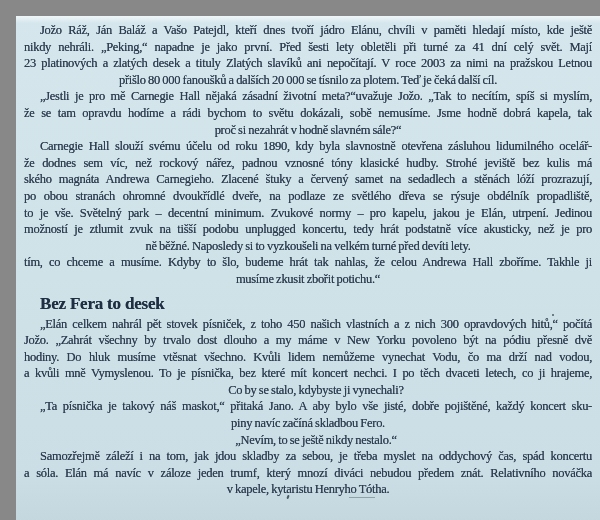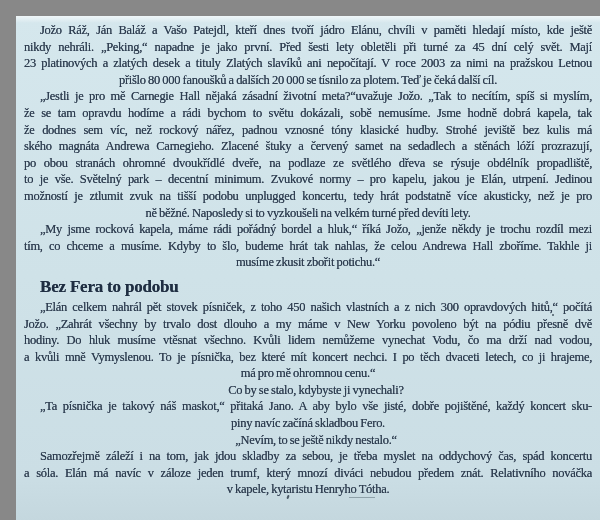--- a/index.html
+++ b/index.html
@@ -76,48 +76,48 @@
   <div class="edge-mark" style="top:455px;height:10px;opacity:0.6;background:#6a565c"></div>
   <div class="edge-mark" style="top:504px;height:14px;width:4px;opacity:0.8"></div>
 
   <div class="speck" style="left:536px;top:298px;width:2px;height:2px"></div>
   <div class="speck" style="left:271px;top:479px;width:2px;height:4px;border-radius:1px;transform:rotate(20deg)"></div>
   <div class="scratch" style="left:333px;top:481px;width:26px;height:1px"></div>
 
   <div class="text-block">
       <div class="paragraph">
         <div class="line indent justify">Jožo Ráž, Ján Baláž a Vašo Patejdl, kteří dnes tvoří jádro Elánu, chvíli v paměti hledají místo, kde ještě</div>
-        <div class="line justify">nikdy nehráli. „Peking,“ napadne je jako první. Před šesti lety obletěli při turné za 45 dní celý svět. Mají</div>
+        <div class="line justify">nikdy nehráli. „Peking,“ napadne je jako první. Před šesti lety obletěli při turné za 41 dní celý svět. Mají</div>
         <div class="line justify">23 platinových a zlatých desek a tituly Zlatých slavíků ani nepočítají. V roce 2003 za nimi na pražskou Letnou</div>
         <div class="line last">přišlo 80 000 fanoušků a dalších 20 000 se tísnilo za plotem. Teď je čeká další cíl.</div>
       </div>
       <div class="paragraph">
         <div class="line indent justify">„Jestli je pro mě Carnegie Hall nějaká zásadní životní meta?“uvažuje Jožo. „Tak to necítím, spíš si myslím,</div>
         <div class="line justify">že se tam opravdu hodíme a rádi bychom to světu dokázali, sobě nemusíme. Jsme hodně dobrá kapela, tak</div>
+        <div class="line last">proč si nezahrát v hodně slavném sále?“</div>
       </div>
       <div class="paragraph">
+        <div class="line indent justify">Carnegie Hall slouží svému účelu od roku 1890, kdy byla slavnostně otevřena zásluhou lidumilného ocelář-</div>
         <div class="line justify">že dodnes sem víc, než rockový nářez, padnou vznosné tóny klasické hudby. Strohé jeviště bez kulis má</div>
         <div class="line justify">ského magnáta Andrewa Carnegieho. Zlacené štuky a červený samet na sedadlech a stěnách lóží prozrazují,</div>
         <div class="line justify">po obou stranách ohromné dvoukřídlé dveře, na podlaze ze světlého dřeva se rýsuje obdélník propadliště,</div>
         <div class="line justify">to je vše. Světelný park – decentní minimum. Zvukové normy – pro kapelu, jakou je Elán, utrpení. Jedinou</div>
         <div class="line justify">možností je ztlumit zvuk na tišší podobu unplugged koncertu, tedy hrát podstatně více akusticky, než je pro</div>
         <div class="line last">ně běžné. Naposledy si to vyzkoušeli na velkém turné před devíti lety.</div>
       </div>
       <div class="paragraph">
-        <div class="line indent justify">„My jsme rocková kapela, máme rádi pořádný bordel a hluk,“ říká Jožo, „jenže někdy je trochu rozdíl mezi</div>
         <div class="line justify">tím, co chceme a musíme. Kdyby to šlo, budeme hrát tak nahlas, že celou Andrewa Hall zboříme. Takhle ji</div>
         <div class="line last">musíme zkusit zbořit potichu.“</div>
       </div>
-      <div class="heading">Bez Fera to podobu</div>
+      <div class="heading">Bez Fera to desek</div>
       <div class="paragraph">
         <div class="line indent justify">„Elán celkem nahrál pět stovek písniček, z toho 450 našich vlastních a z nich 300 opravdových hitů,“ počítá</div>
         <div class="line justify">Jožo. „Zahrát všechny by trvalo dost dlouho a my máme v New Yorku povoleno být na pódiu přesně dvě</div>
         <div class="line justify">hodiny. Do hluk musíme vtěsnat všechno. Kvůli lidem nemůžeme vynechat Vodu, čo ma drží nad vodou,</div>
         <div class="line justify">a kvůli mně Vymyslenou. To je písnička, bez které mít koncert nechci. I po těch dvaceti letech, co ji hrajeme,</div>
-        <div class="line last">má pro mě ohromnou cenu.“</div>
       </div>
       <div class="paragraph">
         <div class="line indent last">Co by se stalo, kdybyste ji vynechali?</div>
       </div>
       <div class="paragraph">
         <div class="line indent justify">„Ta písnička je takový náš maskot,“ přitaká Jano. A aby bylo vše jisté, dobře pojištěné, každý koncert sku-</div>
         <div class="line last">piny navíc začíná skladbou Fero.</div>
       </div>
       <div class="paragraph">
         <div class="line indent last">„Nevím, to se ještě nikdy nestalo.“</div>

